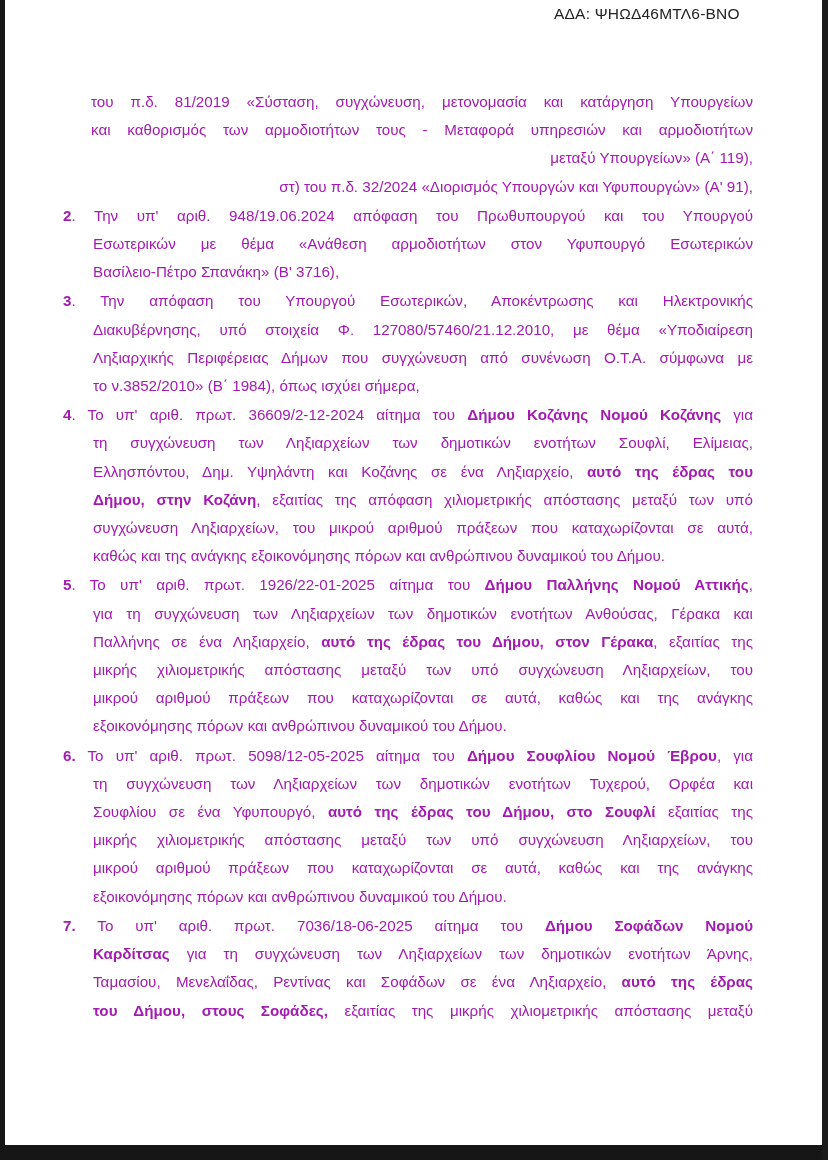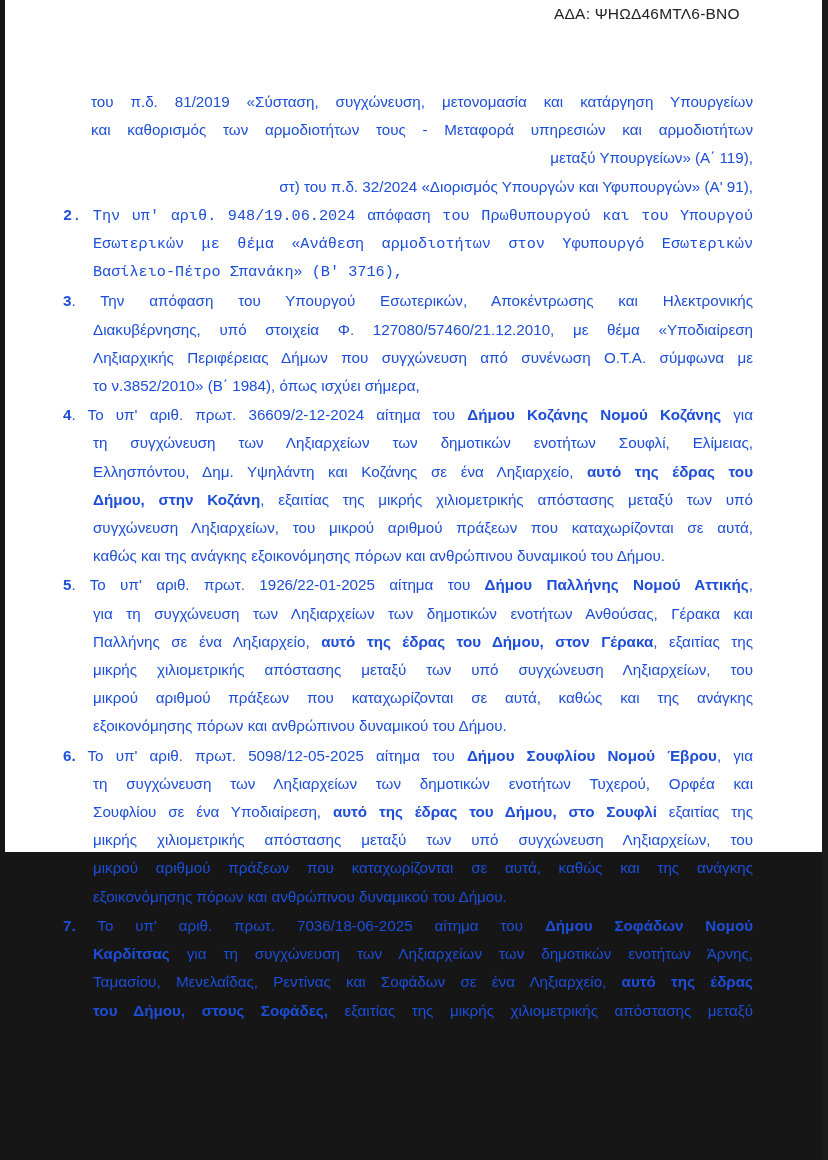--- a/index.html
+++ b/index.html
@@ -1,31 +1,31 @@
 <!DOCTYPE html>
 <html><head>
 <meta charset="utf-8">
 <style>
   html, body { margin: 0; padding: 0; }
   body {
     width: 828px; height: 1160px; background: #161616; position: relative; overflow: hidden;
     font-family: "Liberation Sans", sans-serif;
   }
   .page {
-    position: absolute; left: 5px; top: 0; width: 817px; height: 852px;
+    position: absolute; left: 5px; top: 0; width: 817px; height: 1145px;
     background: #ffffff;
   }
   .frame-right {
     position: absolute; left: 822px; top: 0; width: 6px; height: 1160px; background: #1b1b1b;
   }
   .ada {
     position: absolute; left: 549px; top: 5px; font-size: 15.5px; color: #222; letter-spacing: 0.2px;
   }
   .content {
-    position: absolute; left: 86px; top: 88px; width: 662px; color: #1d4ed8;
+    position: absolute; left: 86px; top: 88px; width: 662px; color: #a21caf;
     font-size: 15.2px; line-height: 28.2px;
   }
   .item { display: block; margin-top: 1px; }
   .item .rest { padding-left: 30px; text-align: justify; }
   .num { font-weight: bold; }
   b { font-weight: bold; }
   .j { text-align: justify; text-align-last: justify; }
   .l { text-align: right; }
 </style>
 </head>
@@ -36,21 +36,21 @@
 
   <div class="content">
 
     <div>
       <div class="j">του π.δ. 81/2019 «Σύσταση, συγχώνευση, μετονομασία και κατάργηση Υπουργείων</div>
       <div class="j">και καθορισμός των αρμοδιοτήτων τους - Μεταφορά υπηρεσιών και αρμοδιοτήτων</div>
       <div class="l">μεταξύ Υπουργείων» (Α΄ 119),</div>
       <div class="l">στ) του π.δ. 32/2024 «Διορισμός Υπουργών και Υφυπουργών» (Α' 91),</div>
     </div>
 
-    <div class="item" style="margin-left:-28px;font-family:Liberation Mono, monospace;">
+    <div class="item" style="margin-left:-28px;">
       <div class="j">
         <span class="num">2</span>. <span>Την υπ' αριθ. 948/19.06.2024 απόφαση του Πρωθυπουργού και του Υπουργού</span>
       </div>
       <div class="rest j">Εσωτερικών με θέμα «Ανάθεση αρμοδιοτήτων στον Υφυπουργό Εσωτερικών</div>
       <div class="rest l">Βασίλειο-Πέτρο Σπανάκη» (Β' 3716),</div>
     </div>
 
     <div class="item" style="margin-left:-28px;">
       <div class="j">
         <span class="num">3</span>. <span>Την απόφαση του Υπουργού Εσωτερικών, Αποκέντρωσης και Ηλεκτρονικής</span>
@@ -59,42 +59,42 @@
       <div class="rest j">Ληξιαρχικής Περιφέρειας Δήμων που συγχώνευση από συνένωση Ο.Τ.Α. σύμφωνα με</div>
       <div class="rest l">το ν.3852/2010» (Β΄ 1984), όπως ισχύει σήμερα,</div>
     </div>
 
     <div class="item" style="margin-left:-28px;">
       <div class="j">
         <span class="num">4</span>. <span>Το υπ' αριθ. πρωτ. 36609/2-12-2024 αίτημα του </span><b>Δήμου Κοζάνης Νομού Κοζάνης</b><span> για</span>
       </div>
       <div class="rest j">τη συγχώνευση των Ληξιαρχείων των δημοτικών ενοτήτων Σουφλί, Ελίμειας,</div>
       <div class="rest j"><span>Ελλησπόντου, Δημ. Υψηλάντη και Κοζάνης σε ένα Ληξιαρχείο, </span><b>αυτό της έδρας του</b></div>
-      <div class="rest j"><b>Δήμου, στην Κοζάνη</b><span>, εξαιτίας της μικρής χιλιομετρικής απόστασης μεταξύ των υπό</span></div>
+      <div class="rest j"><b>Δήμου, στην Κοζάνη</b><span>, εξαιτίας της απόφαση χιλιομετρικής απόστασης μεταξύ των υπό</span></div>
       <div class="rest j">συγχώνευση Ληξιαρχείων, του μικρού αριθμού πράξεων που καταχωρίζονται σε αυτά,</div>
       <div class="rest l">καθώς και της ανάγκης εξοικονόμησης πόρων και ανθρώπινου δυναμικού του Δήμου.</div>
     </div>
 
     <div class="item" style="margin-left:-28px;">
       <div class="j">
         <span class="num">5</span>. <span>Το υπ' αριθ. πρωτ. 1926/22-01-2025 αίτημα του </span><b>Δήμου Παλλήνης Νομού Αττικής</b><span>,</span>
       </div>
       <div class="rest j">για τη συγχώνευση των Ληξιαρχείων των δημοτικών ενοτήτων Ανθούσας, Γέρακα και</div>
       <div class="rest j"><span>Παλλήνης σε ένα Ληξιαρχείο, </span><b>αυτό της έδρας του Δήμου, στον Γέρακα</b><span>, εξαιτίας της</span></div>
       <div class="rest j">μικρής χιλιομετρικής απόστασης μεταξύ των υπό συγχώνευση Ληξιαρχείων, του</div>
       <div class="rest j">μικρού αριθμού πράξεων που καταχωρίζονται σε αυτά, καθώς και της ανάγκης</div>
       <div class="rest l">εξοικονόμησης πόρων και ανθρώπινου δυναμικού του Δήμου.</div>
     </div>
 
     <div class="item" style="margin-left:-28px;">
       <div class="j">
         <span class="num">6.</span> <span>Το υπ' αριθ. πρωτ. 5098/12-05-2025 αίτημα του </span><b>Δήμου Σουφλίου Νομού Έβρου</b><span>, για</span>
       </div>
       <div class="rest j">τη συγχώνευση των Ληξιαρχείων των δημοτικών ενοτήτων Τυχερού, Ορφέα και</div>
-      <div class="rest j"><span>Σουφλίου σε ένα Υποδιαίρεση, </span><b>αυτό της έδρας του Δήμου, στο Σουφλί</b><span> εξαιτίας της</span></div>
+      <div class="rest j"><span>Σουφλίου σε ένα Υφυπουργό, </span><b>αυτό της έδρας του Δήμου, στο Σουφλί</b><span> εξαιτίας της</span></div>
       <div class="rest j">μικρής χιλιομετρικής απόστασης μεταξύ των υπό συγχώνευση Ληξιαρχείων, του</div>
       <div class="rest j">μικρού αριθμού πράξεων που καταχωρίζονται σε αυτά, καθώς και της ανάγκης</div>
       <div class="rest l">εξοικονόμησης πόρων και ανθρώπινου δυναμικού του Δήμου.</div>
     </div>
 
     <div class="item" style="margin-left:-28px;">
       <div class="j">
         <span class="num">7.</span> <span>Το υπ' αριθ. πρωτ. 7036/18-06-2025 αίτημα του </span><b>Δήμου Σοφάδων Νομού</b>
       </div>
       <div class="rest j"><b>Καρδίτσας</b><span> για τη συγχώνευση των Ληξιαρχείων των δημοτικών ενοτήτων Άρνης,</span></div>

